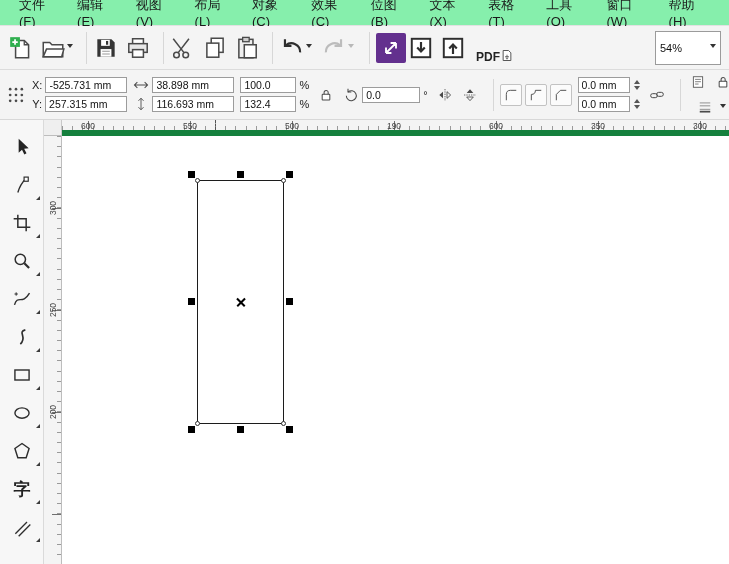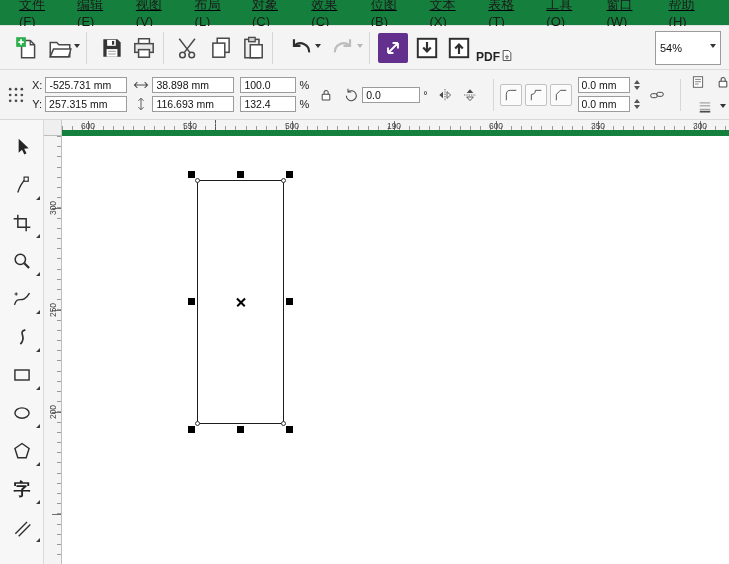--- a/index.html
+++ b/index.html
@@ -6,26 +6,26 @@
   html,body { width:729px; height:564px; overflow:hidden;
     font-family:"Liberation Sans","DejaVu Sans",sans-serif; background:#fff; }
   .app { position:relative; width:729px; height:564px; background:#fff; display:flex; flex-direction:column; }
 
   
   .titlebar { height:24px; background:#fff; border-bottom:1px solid #e9e9e9; display:flex; align-items:center; padding:0 6px; flex:0 0 auto; }
   .titlebar .logo { width:16px; height:18px; margin-right:6px; }
   .titlebar .title { font-size:12px; color:#111; }
 
   
-  .menubar { height:26px; background:#15803d; border-bottom:1px solid #e2e2e2; display:flex; align-items:center; padding:0 10px; flex:0 0 auto;text-decoration:underline; }
+  .menubar { height:26px; background:#86efac; border-bottom:1px solid #e2e2e2; display:flex; align-items:center; padding:0 10px; flex:0 0 auto; }
   .menu-item { font-size:13px; color:#1a1a1a; padding:0 9px; height:100%; display:flex; align-items:center; cursor:default; }
 
   
   .toolbar { height:44px; background:#f4f4f4; border-bottom:1px solid #dcdcdc; display:flex; align-items:center; padding:0 8px; flex:0 0 auto; }
-  .tbtn { width:32px; height:34px; display:flex; align-items:center; justify-content:flex-end; border-radius:2px; }
+  .tbtn { width:32px; height:34px; display:flex; align-items:center; justify-content:flex-start; border-radius:2px; }
   .caret { width:0; height:0; border:3px solid transparent; border-top:4px solid #333; margin-left:1px; }
   .caret.dis { border-top-color:#b8b8b8; }
   .vsep { width:1px; height:32px; background:#d7d7d7; margin:0 6px; flex:0 0 auto; }
   .welcome { width:30px; height:30px; background:#63308e; border-radius:2px; display:flex; align-items:center; justify-content:center; }
   .pdfbtn { display:flex; align-items:flex-end; gap:2px; padding:2px 4px; }
   .pdf-label { font-size:12px; font-weight:bold; color:#222; line-height:12px; }
   .zoom-select { margin-left:auto; width:66px; height:21px; background:#fff; border:1px solid #9b9b9b; display:flex; align-items:center; font-size:11px; color:#111; padding:16px 4px; justify-content:space-between; }
 
   
   .propbar { height:50px; background:#f4f4f4; border-bottom:1px solid #d8d8d8; display:flex; align-items:center; padding:0 6px; flex:0 0 auto; }

